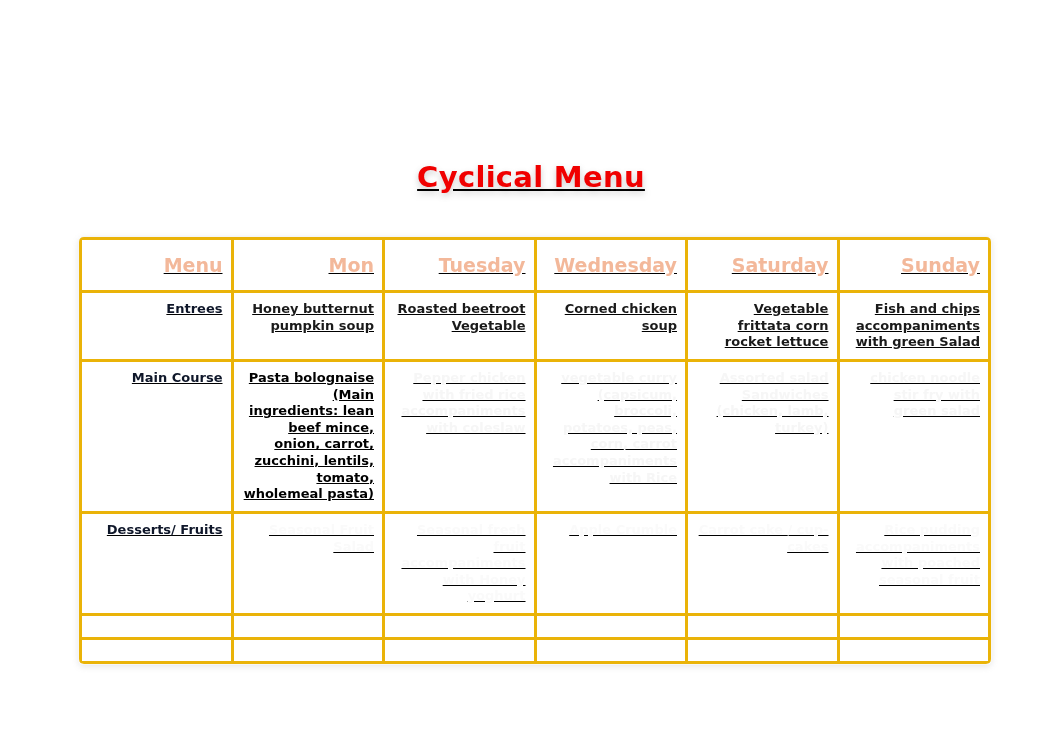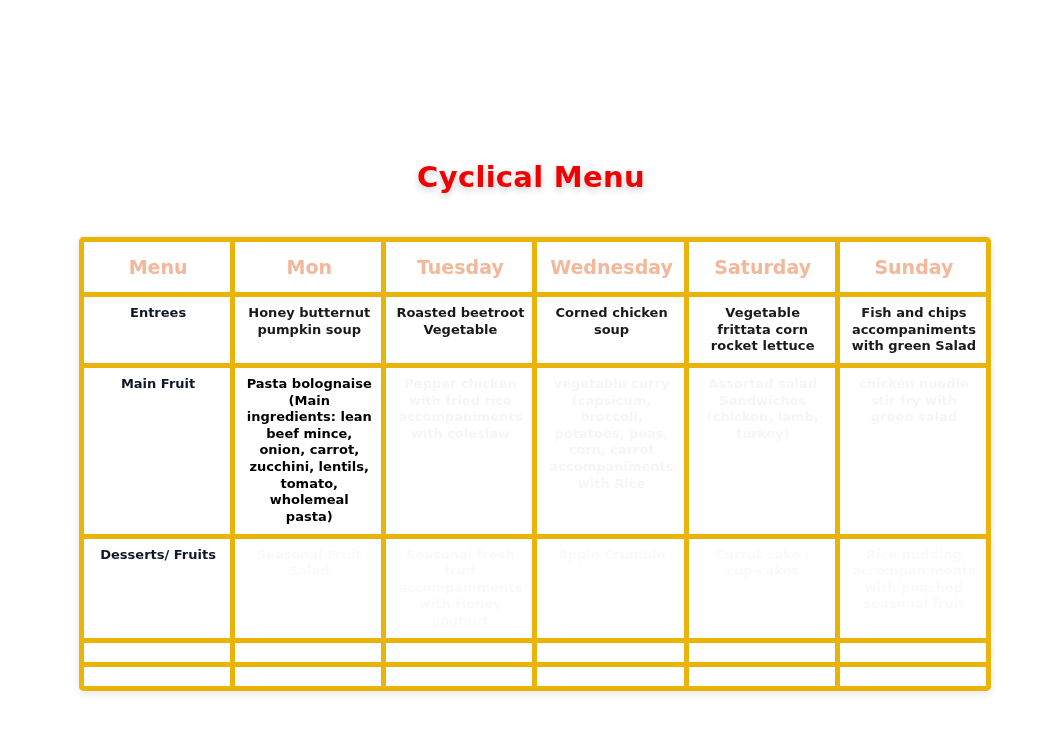--- a/index.html
+++ b/index.html
@@ -1,17 +1,17 @@
 <!DOCTYPE html>
 <html><head>
 <meta charset="utf-8">
 <style>
   * { box-sizing: border-box; margin: 0; padding: 0; }
   html, body { width: 1062px; height: 751px; background: #fff; font-family: "DejaVu Sans", Verdana, Arial, sans-serif; }
-  .page { width: 1062px; height: 707px; position: relative; }
+  .page { width: 1062px; height: 707px; position: relative; text-decoration: underline; }
   .title {
     text-align: center;
     font-size: 29px;
     font-weight: 700;
     color: #f00000;
     padding-top: 160px;
     text-shadow: 0 3px 6px rgba(200,200,200,0.9);
     letter-spacing: 0.3px;
   }
   .table-wrap {
@@ -22,24 +22,24 @@
     border: 1px solid #f6f6f6;
   }
   table { width: 100%; border-collapse: collapse; table-layout: fixed; }
   col.c0 { width: 16.6%; }
   col.c1 { width: 16.6%; }
   col.c2 { width: 16.6%; }
   col.c3 { width: 16.6%; }
   col.c4 { width: 16.6%; }
   col.c5 { width: 16.6%; }
   th, td {
-    text-align: center;
+    text-align: right;
     vertical-align: top;
     padding: 8px 8px 8px 10px;
-    border: 5px solid #eab308;
+    border: 3px solid #eab308;
   }
   thead th {
     font-size: 19px;
     font-weight: 700;
     color: #f3b89a;
     padding-top: 14px;
     padding-bottom: 14px;
   }
   tbody td.rowhdr {
     font-size: 13px;
@@ -88,21 +88,21 @@
     <tbody>
       <tr class="r0">
         <td class="rowhdr">Entrees</td>
         <td class="cell">Honey butternut pumpkin soup</td>
         <td class="cell">Roasted beetroot Vegetable</td>
         <td class="cell">Corned  chicken soup</td>
         <td class="cell thin">Vegetable frittata corn rocket lettuce</td>
         <td class="cell">Fish and chips accompaniments with green Salad</td>
       </tr>
       <tr class="r1">
-        <td class="rowhdr">Main Fruit</td>
+        <td class="rowhdr">Main Course</td>
         <td class="cell" style="color:#000">Pasta bolognaise (Main ingredients: lean beef mince, onion, carrot, zucchini, lentils, tomato, wholemeal pasta)</td>
         <td class="cell">Pepper  chicken with fried rice accompaniments with coleslaw</td>
         <td class="cell">vegetable curry (capsicum, broccoli, potatoes, peas, corn, carrot accompaniments with Rice</td>
         <td class="cell">Assorted salad Sandwiches  (chicken, lamb, turkey)</td>
         <td class="cell">chicken noodle stir fry with green salad</td>
       </tr>
       <tr class="r2">
         <td class="rowhdr">Desserts/ Fruits</td>
         <td class="cell">Seasonal Fruit Salad</td>
         <td class="cell">Seasonal fresh fruit accompaniments with Honey yoghurt</td>

